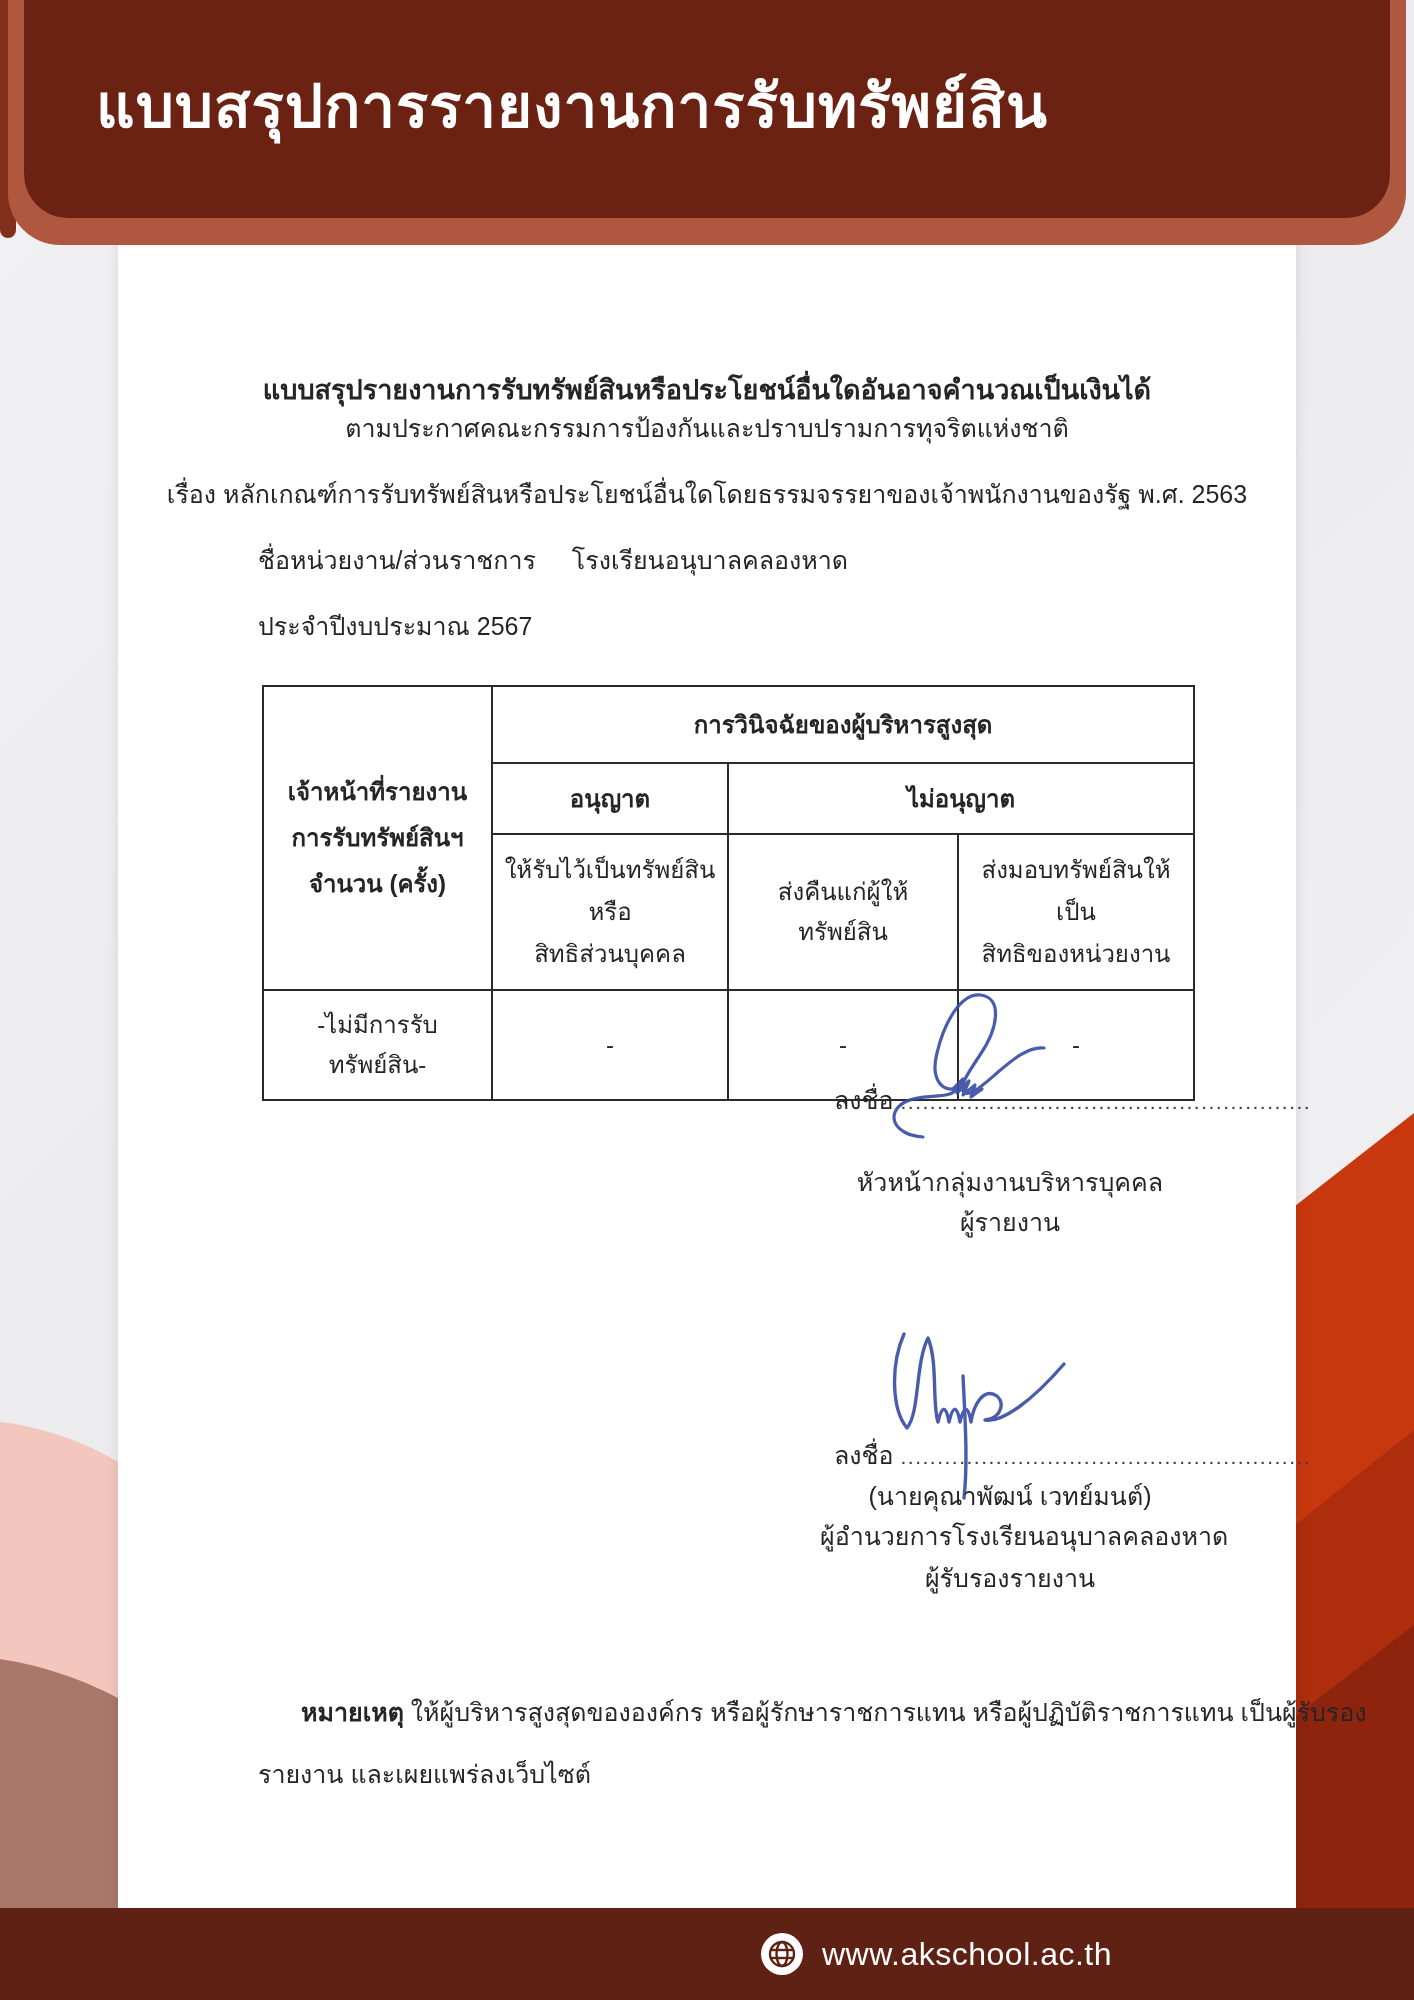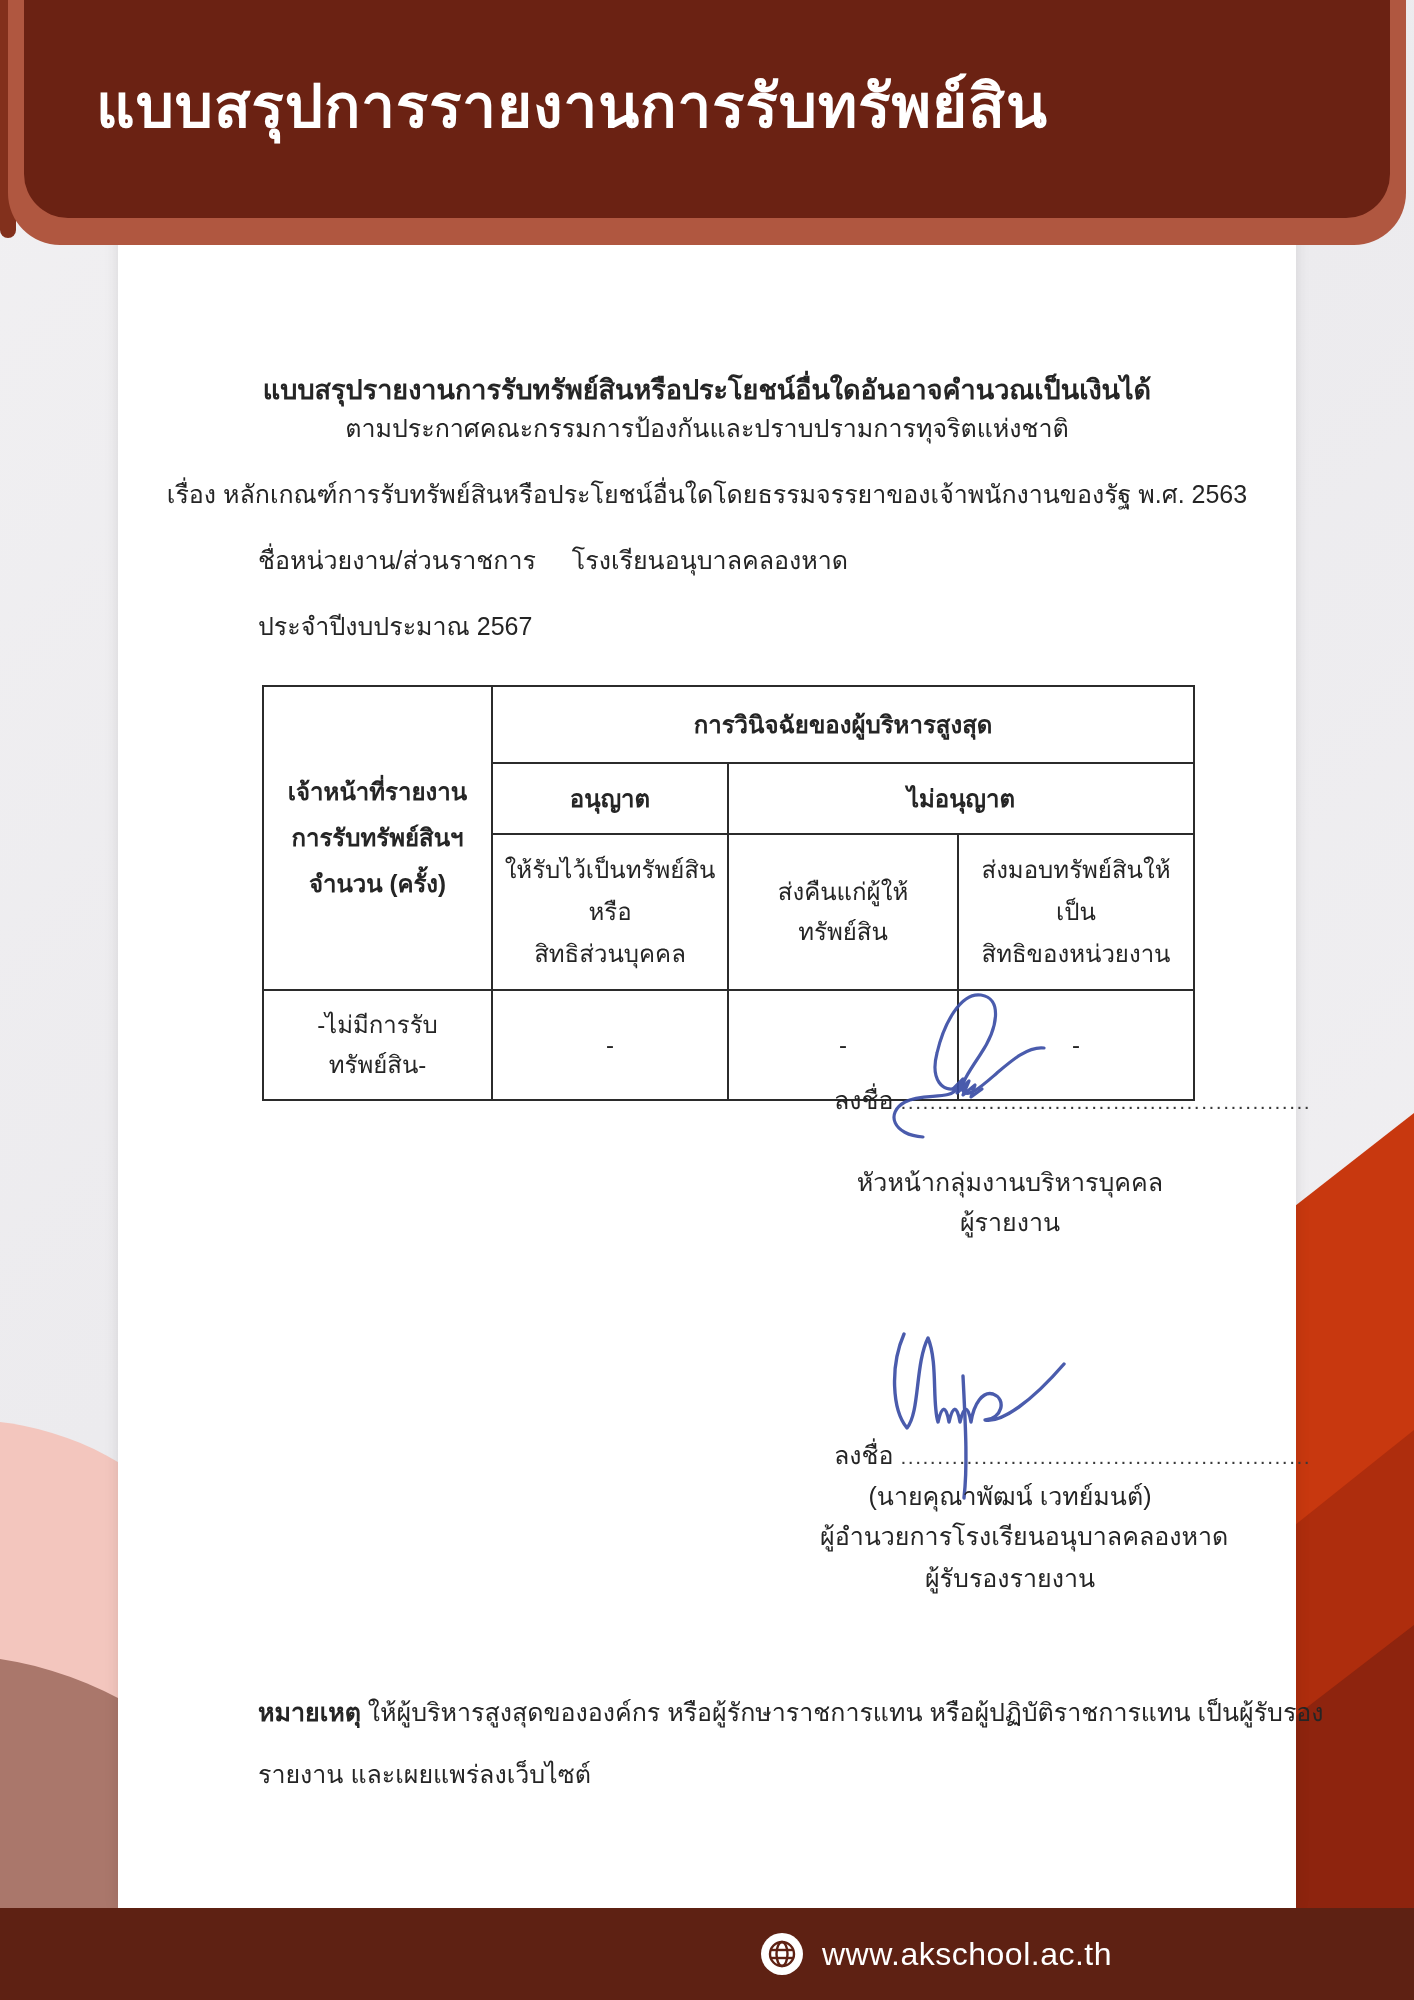--- a/index.html
+++ b/index.html
@@ -38,21 +38,21 @@
     color:#252525;font-size:24px;padding:14px 6px;line-height:40px;
   }
   .th-bold{font-weight:bold;}
   
   .sig-line{color:#252525;font-size:25px;white-space:nowrap;}
   .sig-dots{letter-spacing:1.5px;font-size:21px;color:#3a3a3a;}
   .sig-center{width:380px;text-align:center;color:#252525;font-size:25px;white-space:nowrap;}
   .sig-svg{overflow:visible;}
   
   .note-line{color:#252525;font-size:25px;white-space:nowrap;}
-  .note-bold{font-weight:bold;}
+  .note-bold{font-weight:bold;margin-left:43px;}
   
   #footer-band{left:0;top:1908px;width:1414px;height:92px;background:#5e2113;}
   .footer-item{top:1930px;height:48px;display:flex;align-items:center;gap:18px;}
   .footer-text{color:#ffffff;font-size:32px;letter-spacing:0.5px;white-space:nowrap;}
   .icon-circle{width:44px;height:44px;}
 </style>
 </head>
 <body>
 
 <div id="stage">

